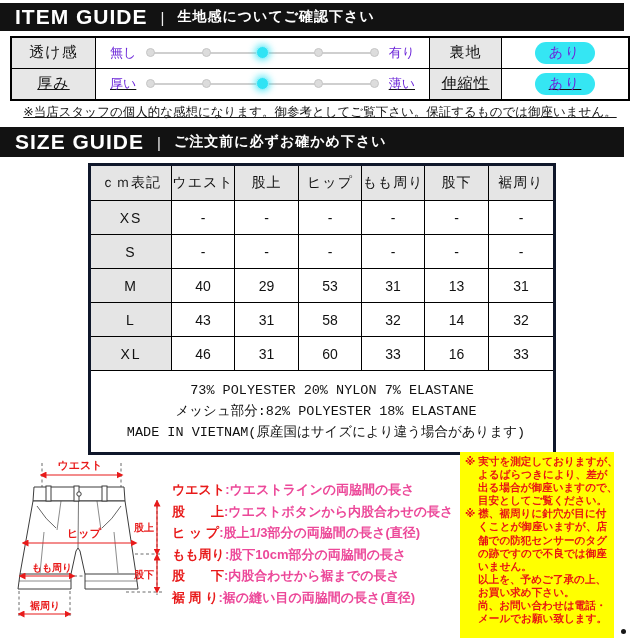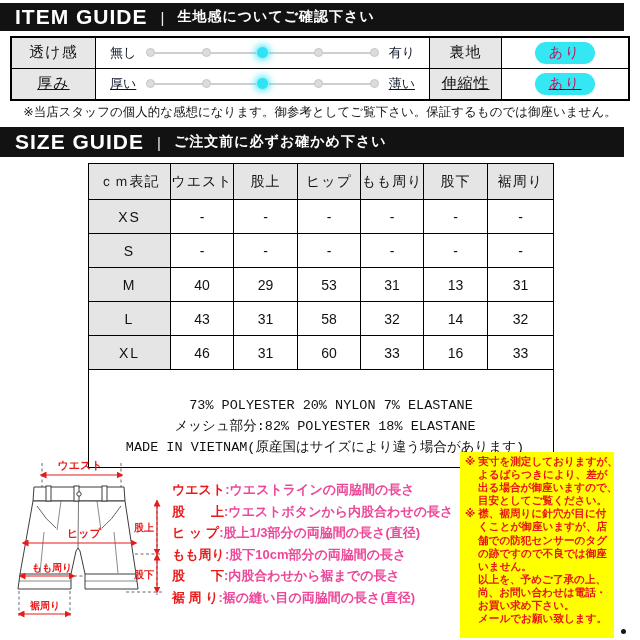--- a/index.html
+++ b/index.html
@@ -20,43 +20,43 @@
   
   .fabric-table { position:absolute; top:36px; left:10px; width:620px; height:65px;
                   border:2px solid #000; display:grid;
                   grid-template-columns:84px 334px 72px 1fr; grid-template-rows:1fr 1fr; }
   .fcell { border-right:1px solid #000; border-bottom:1px solid #000;
            display:flex; align-items:center; justify-content:center; }
   .fcell.last-col { border-right:none; }
   .fcell.last-row { border-bottom:none;text-decoration:underline; }
   .fcell.gray { background:#e7e7e7; font-size:15px; letter-spacing:1px; }
   .slider-cell { justify-content:flex-start; padding:0 14px; background:#fff; }
-  .slider-endlabel { font-size:13px; color:#0f172a; white-space:nowrap; }
+  .slider-endlabel { font-size:13px; color:#6d28d9; white-space:nowrap; }
   .track { position:relative; flex:1; height:100%; margin:0 12px; }
   .track-line { position:absolute; left:0; right:0; top:50%; height:2px; margin-top:-1px; background:#cfcfcf; }
   .dot { position:absolute; top:50%; width:9px; height:9px; margin:-4.5px 0 0 -4.5px;
          border-radius:50%; background:#dcdcdc; border:1px solid #c6c6c6; }
   .dot.p0{left:1%;} .dot.p25{left:25.5%;} .dot.p50{left:50%;} .dot.p75{left:74.5%;} .dot.p100{left:99%;}
   .dot.active { width:13px; height:13px; margin:-6.5px 0 0 -6.5px; background:#2fe3f4; border:1px solid #9ff2fb;
                 box-shadow:0 0 6px 2px rgba(47,227,244,.65); }
   .pill { display:inline-block; min-width:58px; padding:2px 14px; background:#35e6f3;
-          border-radius:13px; font-size:14px; text-align:center; color:#be185d; letter-spacing:2px; }
+          border-radius:13px; font-size:14px; text-align:center; color:#6d28d9; letter-spacing:2px; }
 
   
   .staff-note { position:absolute; top:104px; left:0; width:640px; text-align:center;
-                font-size:12.5px; color:#161616; letter-spacing:0; }
+                font-size:12.5px; color:#161616; letter-spacing:0;text-decoration:underline; }
 
   
   table.size { position:absolute; top:163px; left:88px; width:465px; border-collapse:collapse;
-               table-layout:fixed; border:1px solid #0f172a; font-size:14px; }
+               table-layout:fixed; border:3px solid #0f172a; font-size:14px; }
   table.size th, table.size td { border:1px solid #000; text-align:center; vertical-align:middle;
                font-weight:normal; height:34px; }
   table.size thead th { background:#e5e5e5; height:36px; letter-spacing:1px; }
   table.size tbody th.sizecol { background:#e5e5e5; letter-spacing:2px; }
-  td.material { text-align:left; padding:25px 6px 9px 14px; height:auto; }
+  td.material { text-align:left; padding:9px 6px 9px 14px; height:auto; }
   .mat-line { font-family:"Liberation Mono","DejaVu Sans Mono",monospace; font-size:13.5px;
               line-height:21px; white-space:nowrap; }
   .mat-line.indent1 { padding-left:12px; }
 
   
   .diagram { position:absolute; left:14px; top:454px; }
   .defs { position:absolute; left:172px; top:483px; }
   .def-row { font-size:13px; line-height:13.5px; margin-bottom:8px; white-space:nowrap; }
   .def-term { color:#e81a1a; font-weight:bold; }
   .def-text { color:#ec4899; font-weight:bold; }
@@ -291,18 +291,18 @@
   <div class="ln">※ 実寸を測定しておりますが、</div>
   <div class="ln cont">よるばらつきにより、差が</div>
   <div class="ln cont">出る場合が御座いますので、</div>
   <div class="ln cont">目安としてご覧ください。</div>
   <div class="ln">※ 襟、裾周りに針穴が目に付</div>
   <div class="ln cont">くことが御座いますが、店</div>
   <div class="ln cont">舗での防犯センサーのタグ</div>
   <div class="ln cont">の跡ですので不良では御座</div>
   <div class="ln cont">いません。</div>
   <div class="ln cont">以上を、予めご了承の上、</div>
+  <div class="ln cont">お買い求め下さい。</div>
   <div class="ln cont">尚、お問い合わせは電話・</div>
-  <div class="ln cont">お買い求め下さい。</div>
   <div class="ln cont">メールでお願い致します。</div>
 </div>
 
 <div class="page-dot"></div>
 
 </body></html>

